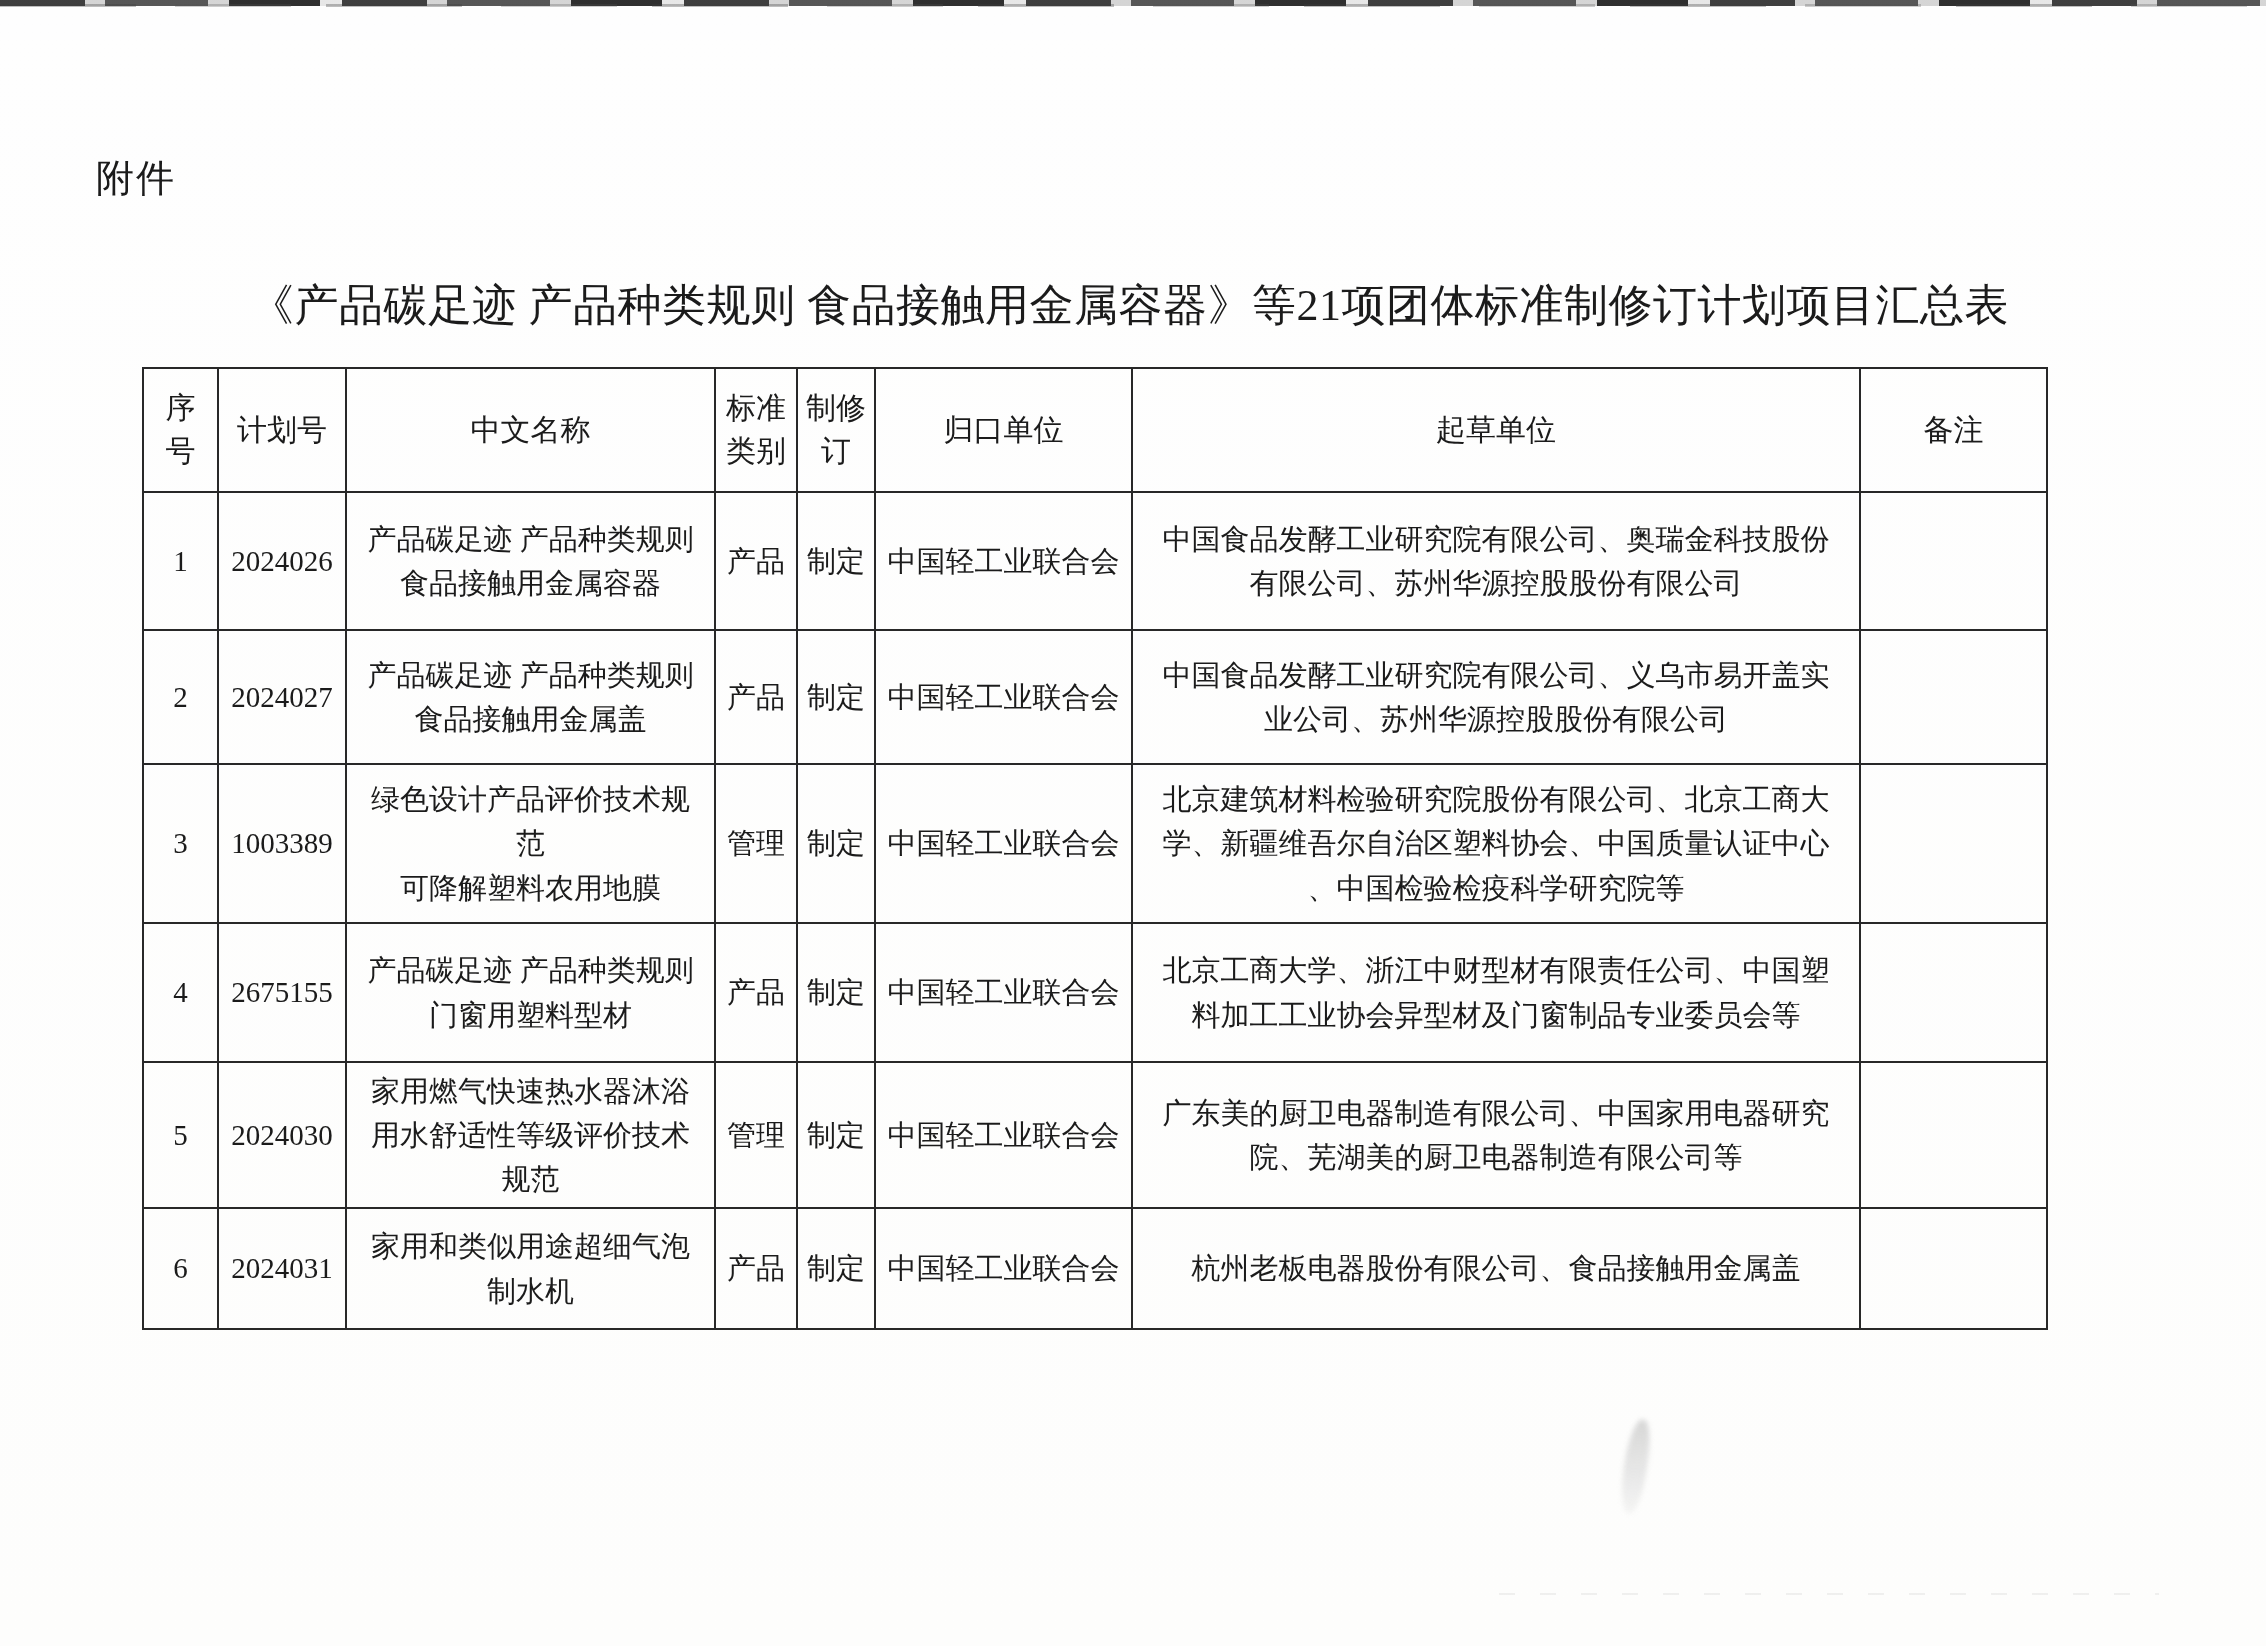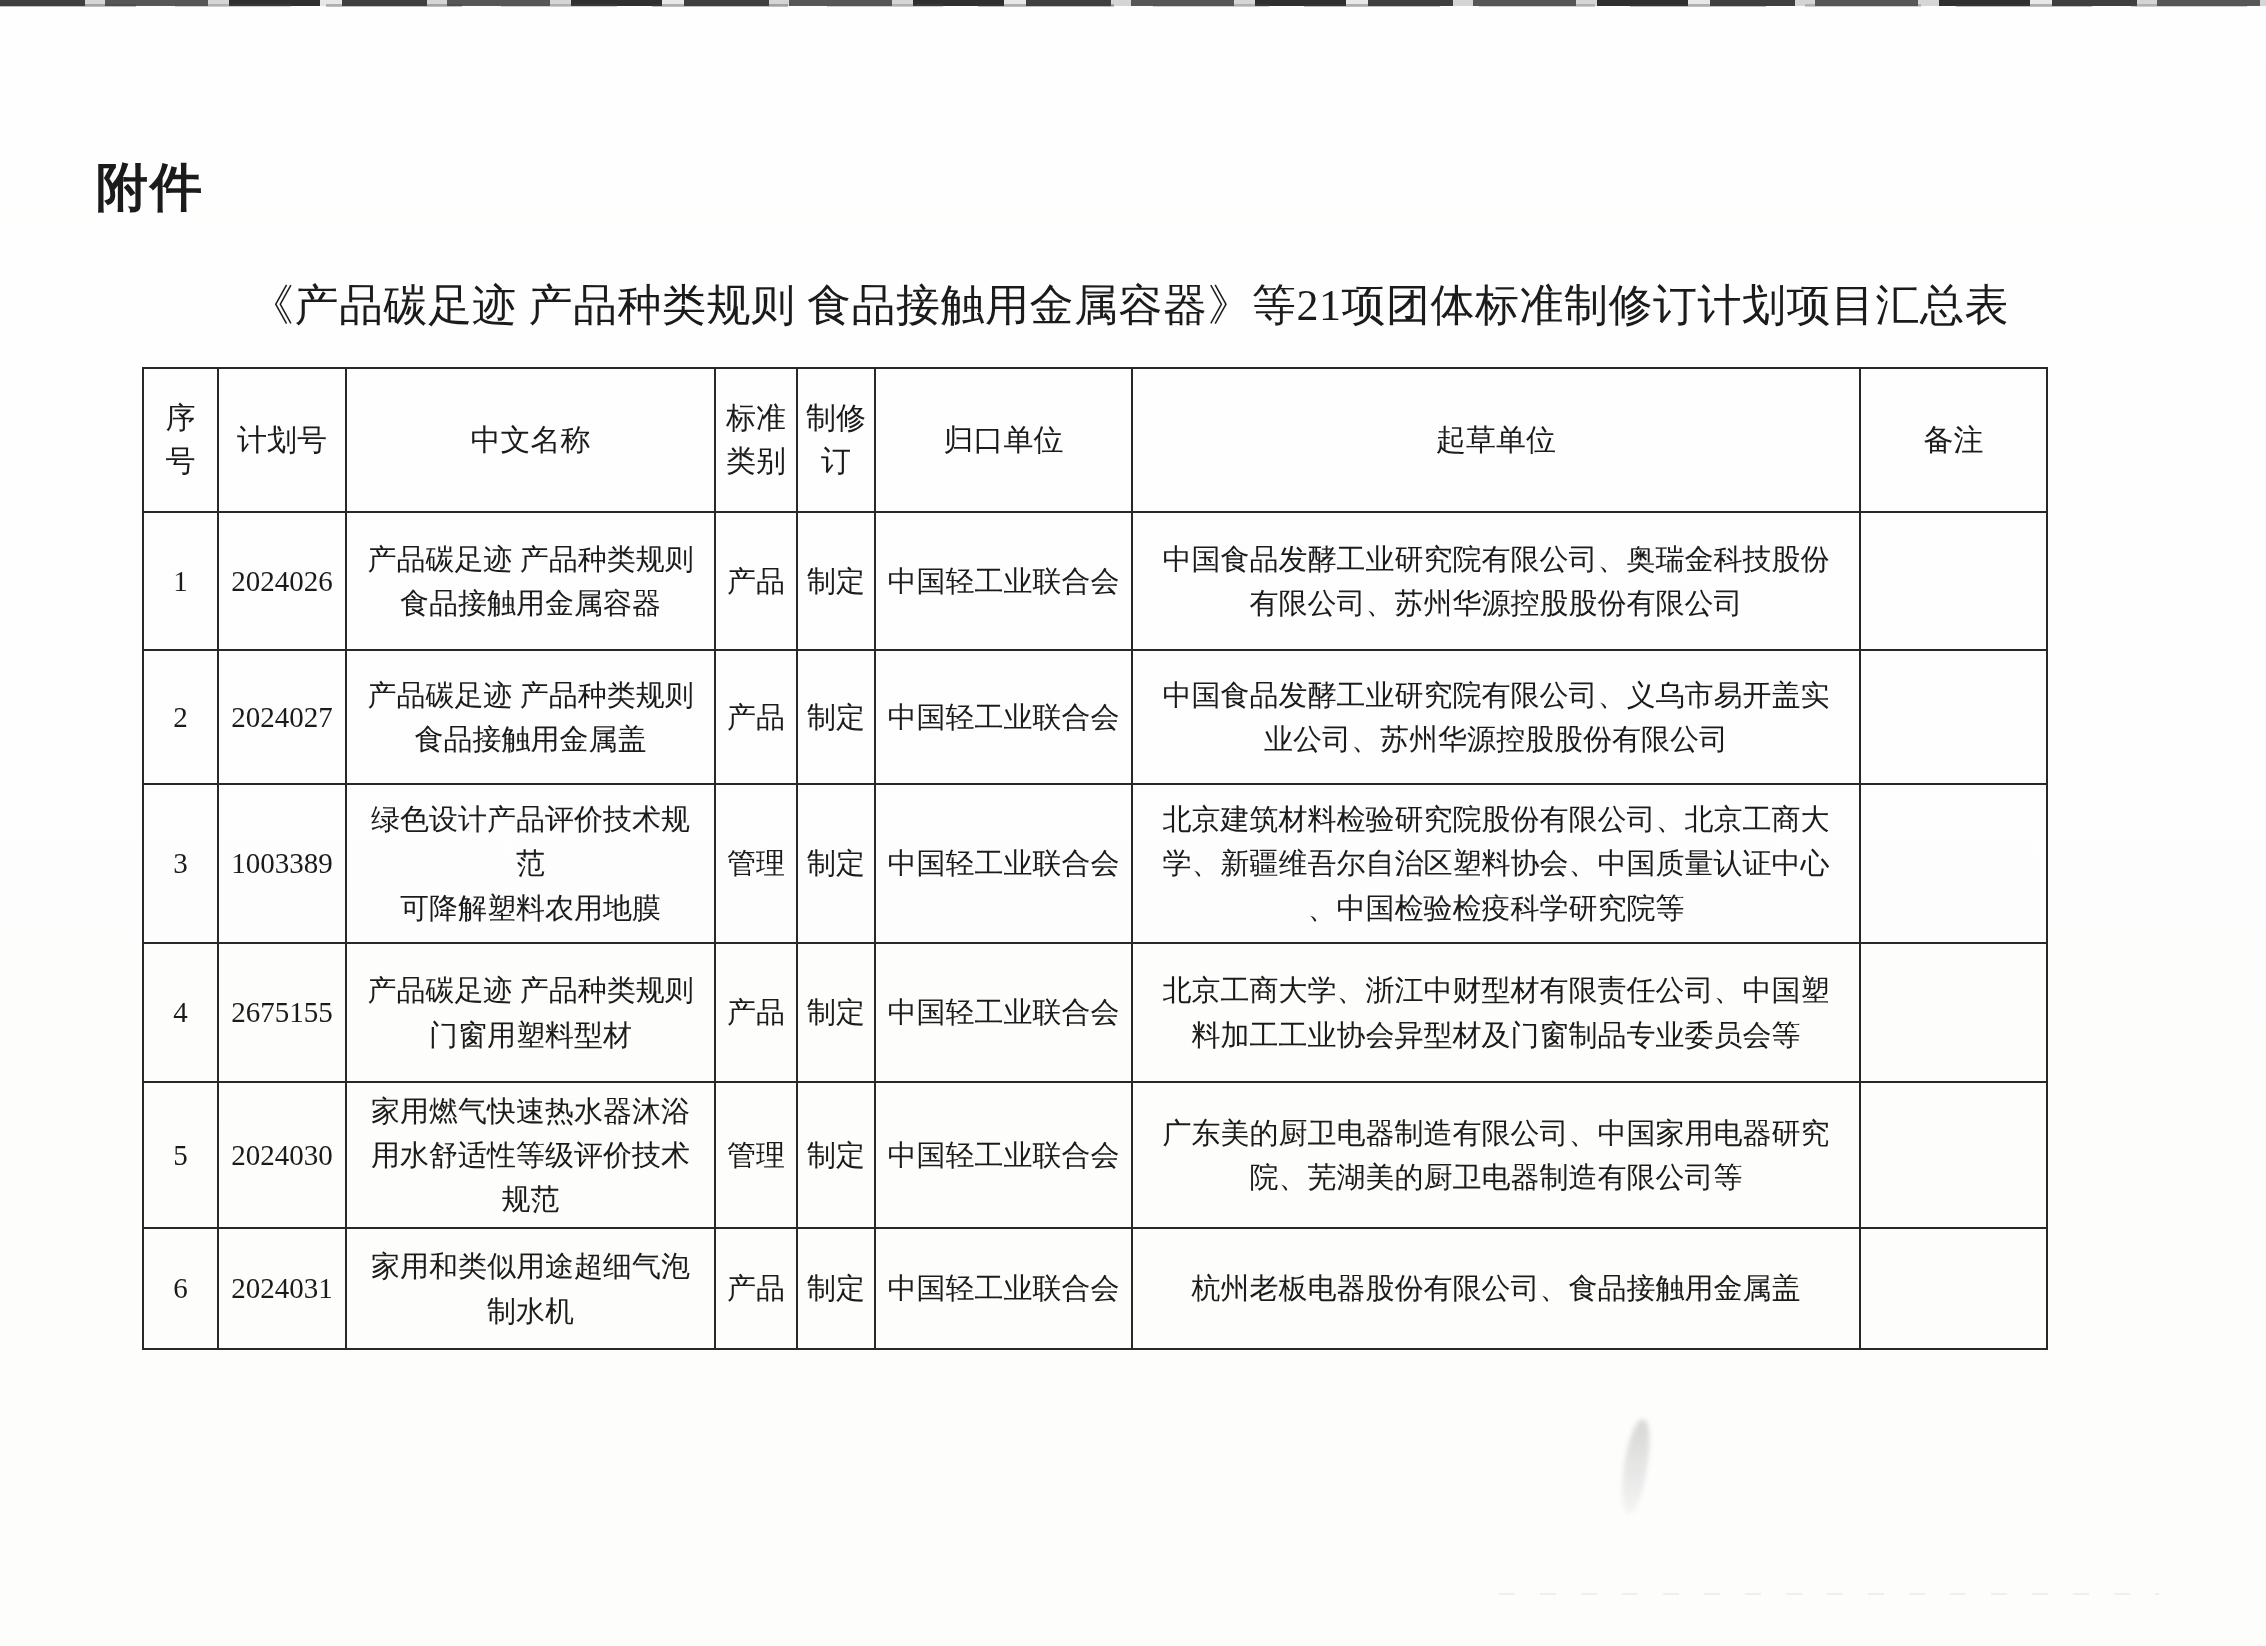--- a/index.html
+++ b/index.html
@@ -35,21 +35,21 @@
     filter:blur(2.9px);
     transform:rotate(7deg);
   }
   .fold-line {
     position:absolute; left:1499px; top:1593px; width:660px; height:1.9px; opacity:.45;
     background:repeating-linear-gradient(90deg, rgba(0,0,0,.12) 0 15.5px, transparent 15.5px 41px);
   }
 
   .attachment {
     position:absolute; left:96px; top:153px;
-    font-size:52px; font-weight:700; letter-spacing:1.9px;
+    font-size:38px; font-weight:400; letter-spacing:1.9px;
   }
   .doc-title {
     position:absolute; left:0; top:276px; width:2259px;
     text-align:center; font-size:44px; letter-spacing:0.5px;
     white-space:nowrap;
   }
 
   .tbl-wrap { position:absolute; left:142px; top:367px; }
   table.summary {
     border-collapse:collapse; table-layout:fixed;
@@ -61,21 +61,21 @@
     vertical-align:middle;
     font-weight:normal;
     white-space:pre-line;
     overflow:hidden;
     padding:3.9px 7.8px;
   }
   table.summary th { font-size:30px; text-align:center; line-height:1.42; }
   table.summary td { font-size:29px; line-height:1.52; text-align:center; }
   td.c-name  { text-align:left; padding:5.8px 11.6px;font-family:Liberation Serif, serif; }
   td.c-draft { text-align:left; padding:5.8px 13.6px;margin-left:13px; }
-  tr.h-head { height:144px; }
+  tr.h-head { height:124px; }
   tr.h-r0 { height:138px; }
   tr.h-r1 { height:134px; }
   tr.h-r2 { height:159px; }
   tr.h-r3 { height:139px; }
   tr.h-r4 { height:146px; }
   tr.h-r5 { height:121px; }
 </style>
 </head>
 <body>
 

